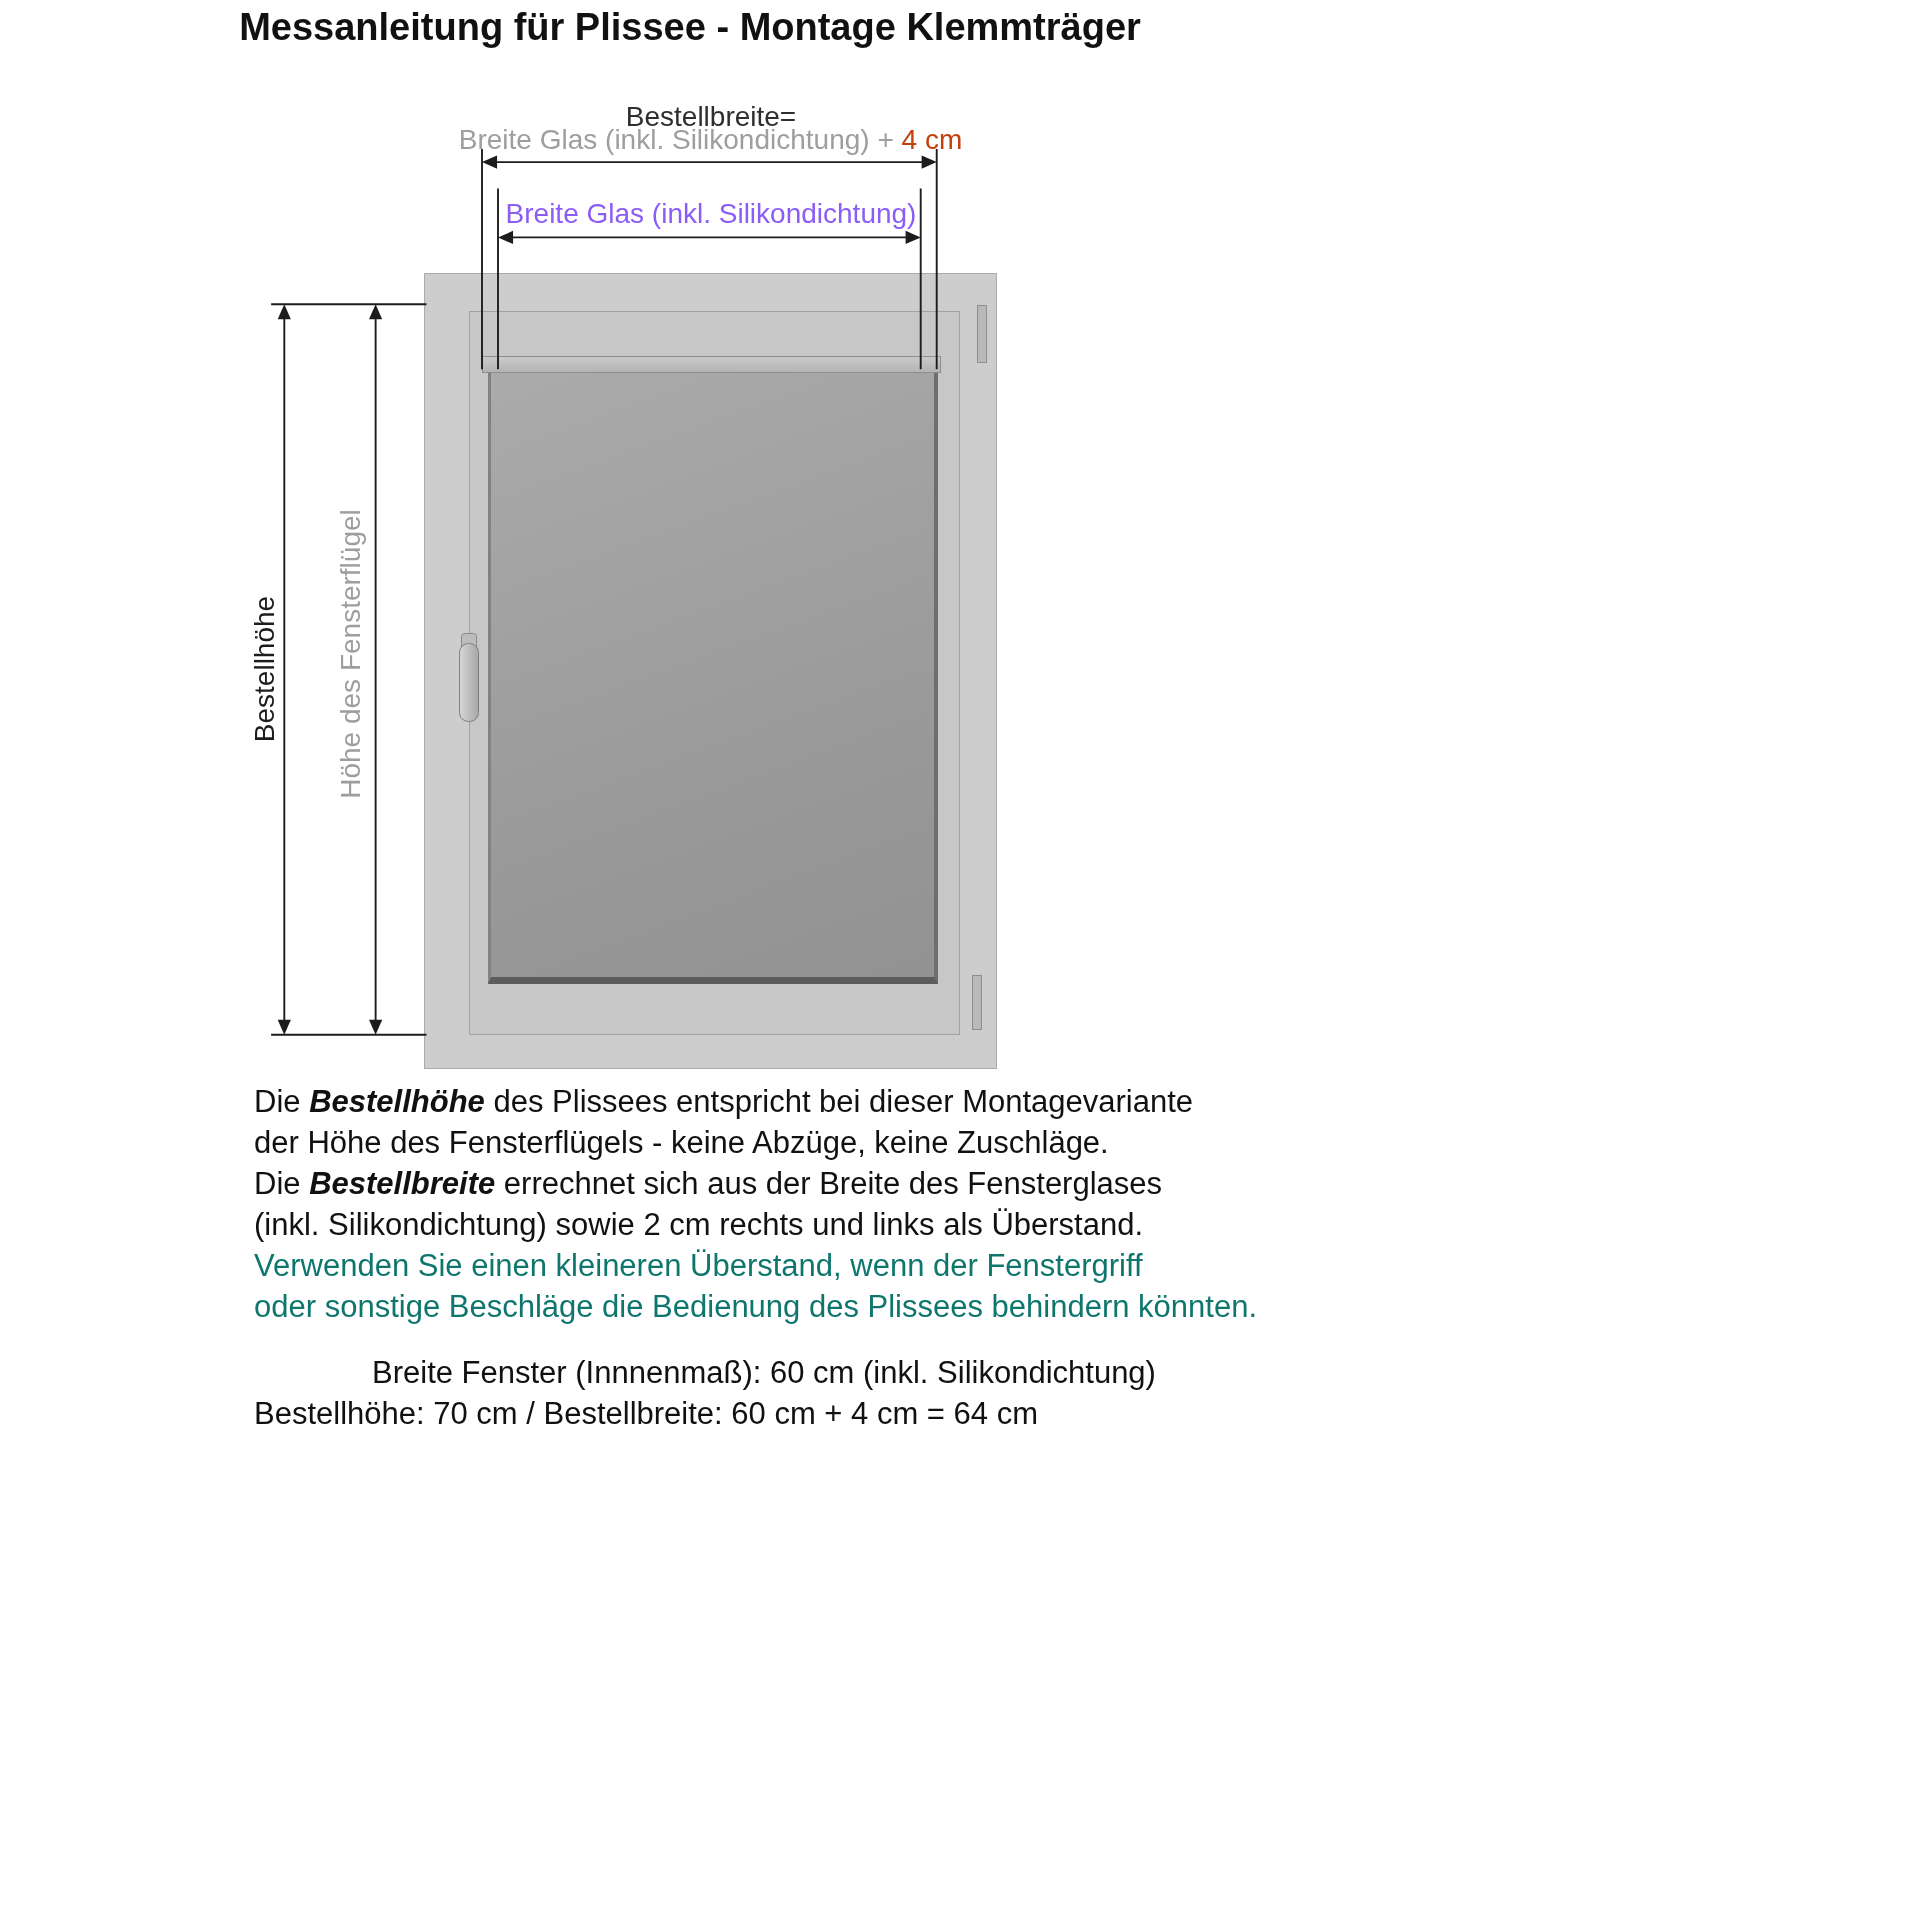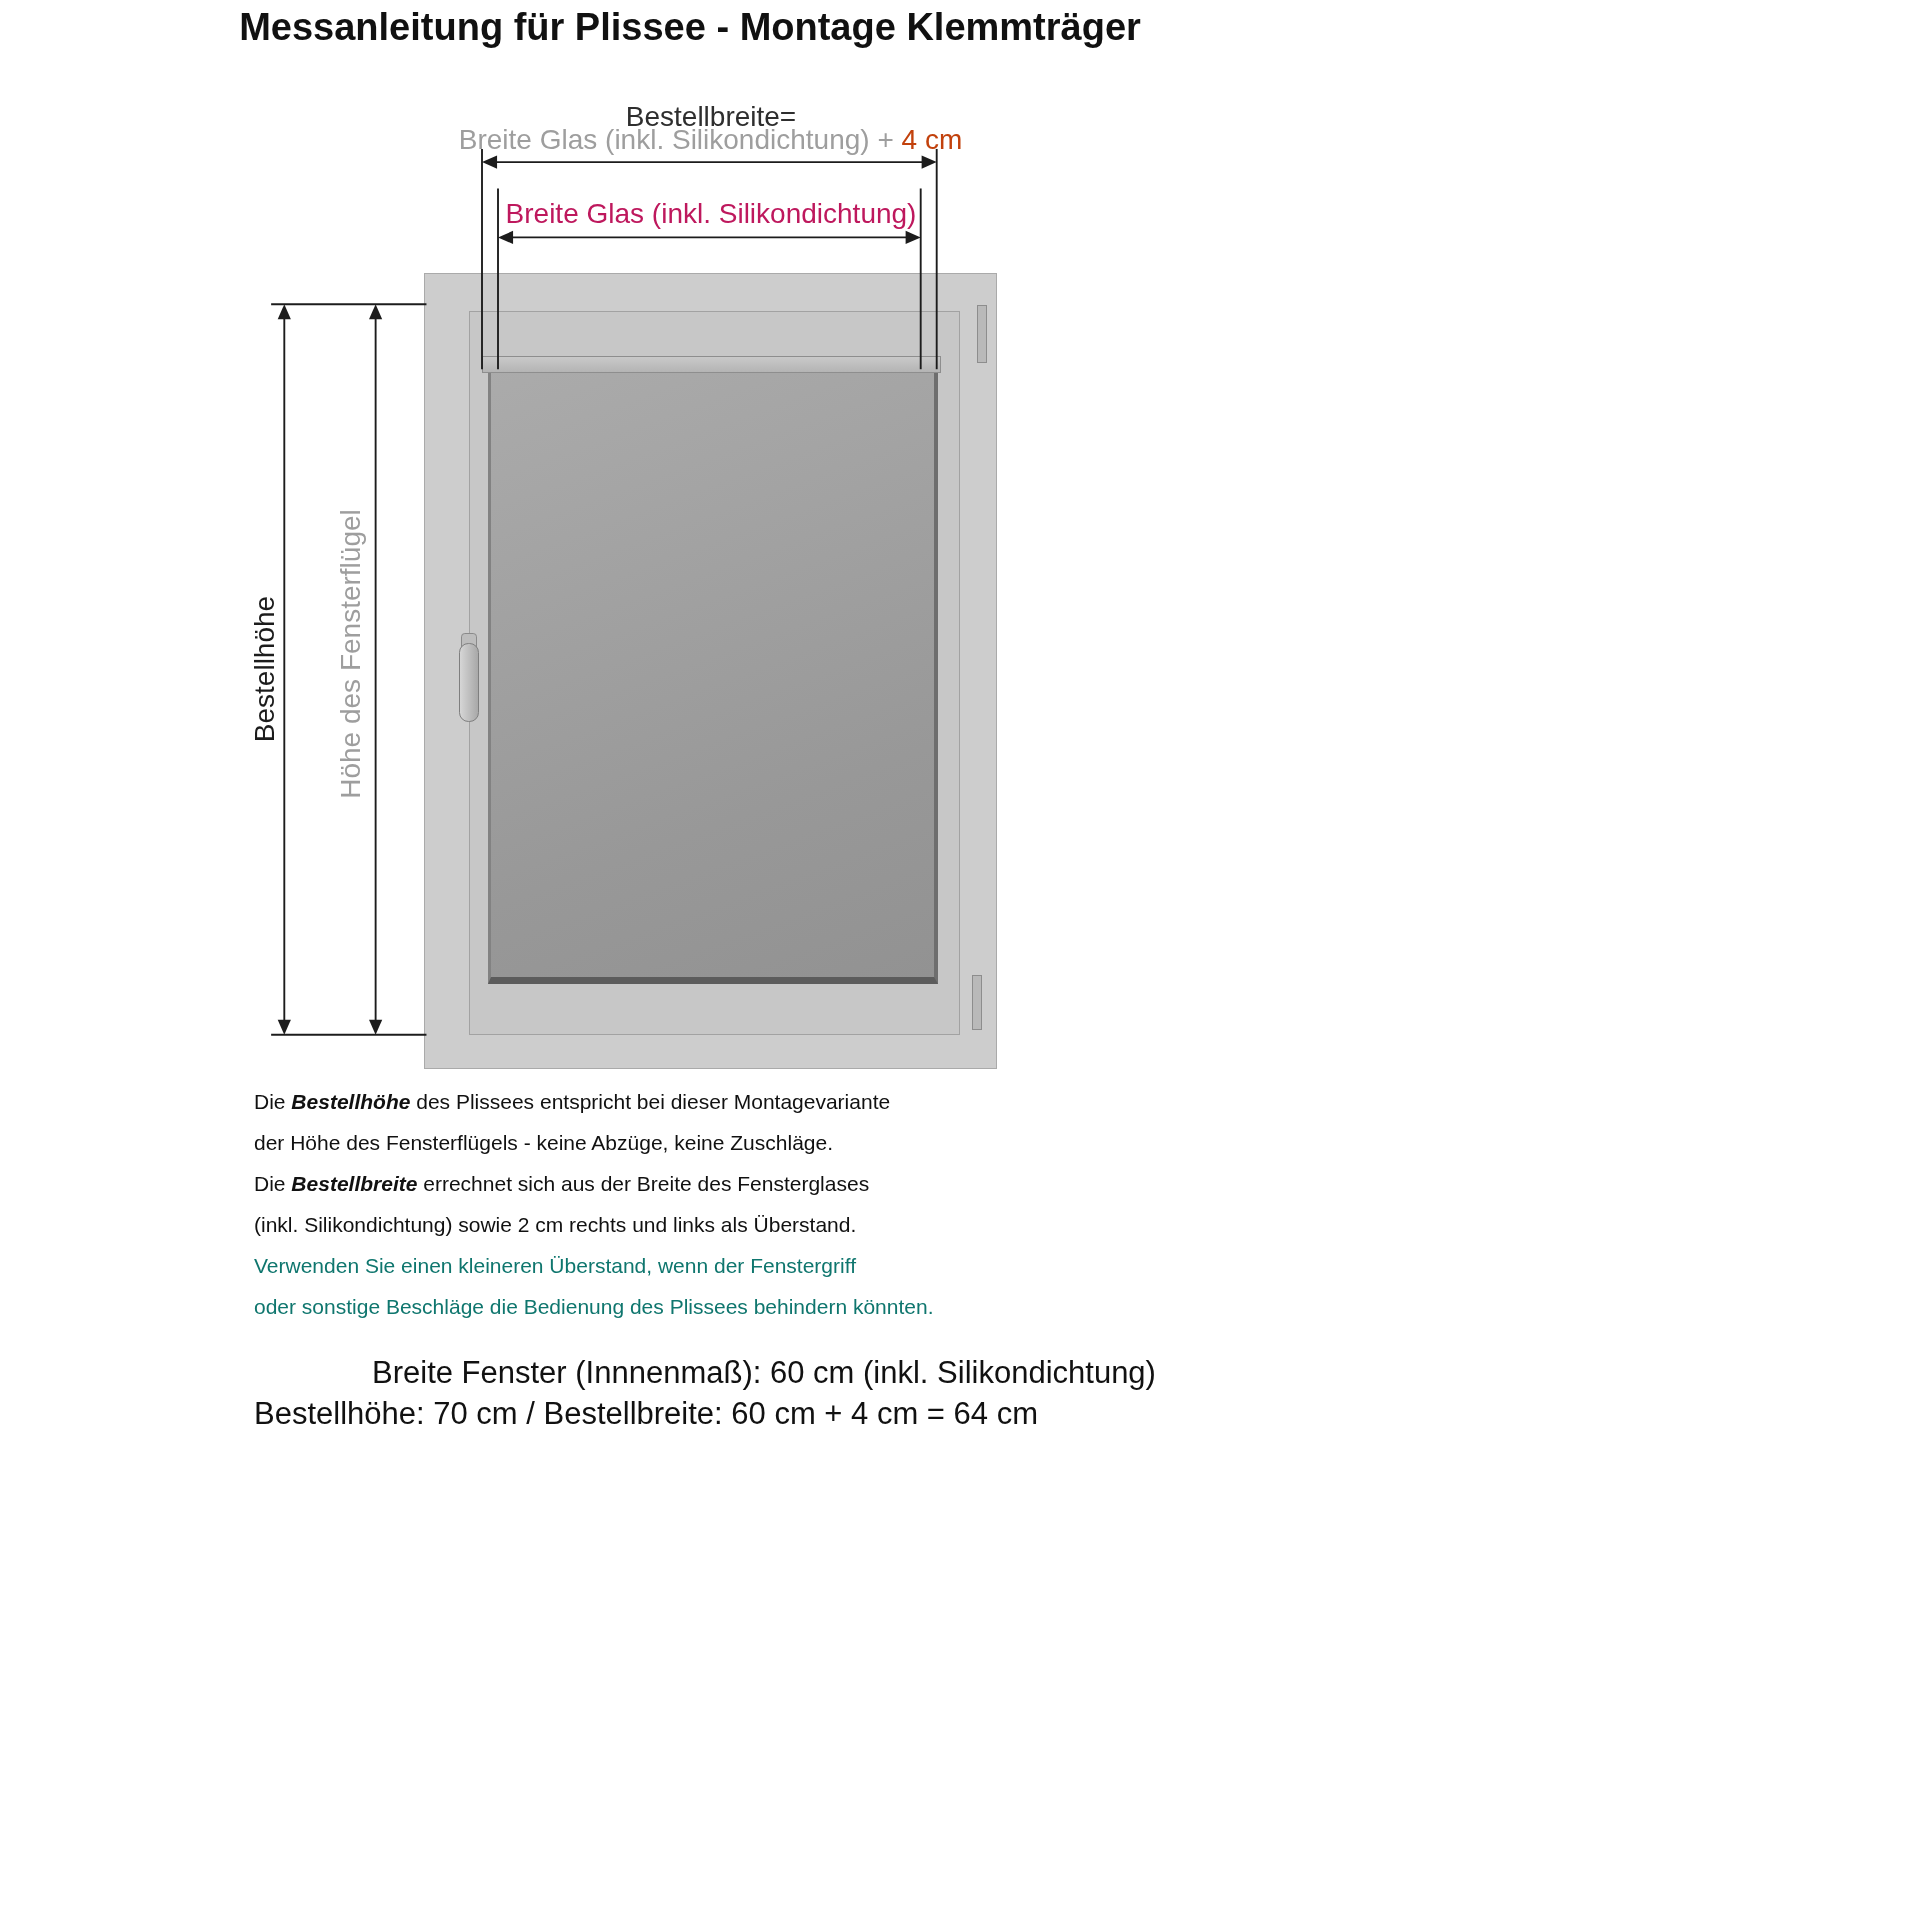--- a/index.html
+++ b/index.html
@@ -6,21 +6,21 @@
   .sheet{position:relative;width:1716px;height:1928px;background:#ffffff;
          font-family:"Liberation Sans",sans-serif;color:#1a1a1a;overflow:hidden;}
 
   .title{position:absolute;top:5.6px;left:0;width:1380px;margin:0;text-align:center;
          font-size:38px;font-weight:700;color:#111;}
 
   .dim-label{position:absolute;text-align:center;font-size:28px;white-space:nowrap;}
   .lbl-order-width{top:81px;left:405px;width:612px;color:#2e2e2e;margin-top:20px;}
   .lbl-formula{top:124px;left:348px;width:725px;color:#9e9e9e;}
   .lbl-formula .red{color:#c2410c;}
-  .lbl-glass-width{top:198px;left:405px;width:612px;color:#be185d;}
+  .lbl-glass-width{top:198px;left:405px;width:612px;color:#8b5cf6;}
 
   .vlabel{position:absolute;white-space:nowrap;font-size:28px;
           transform:translate(-50%,-50%) rotate(-90deg);z-index:6;}
   .vlabel.black{color:#1c1c1c;}
   .vlabel.gray{color:#9e9e9e;}
 
   .dims{position:absolute;left:0;top:0;z-index:5;pointer-events:none;}
   .dims line{stroke:#1c1c1c;stroke-width:2;}
   .dims polygon{fill:#1c1c1c;}
 
@@ -37,21 +37,21 @@
         border:0.9px solid #8e8e8e;box-sizing:border-box;z-index:2;}
   .handle-base{position:absolute;left:36px;top:359px;width:16px;height:40px;
                background:#bdbdbd;border:0.9px solid #8a8a8a;border-radius:3.8px;box-sizing:border-box;z-index:3;}
   .handle-grip{position:absolute;left:34px;top:369px;width:20px;height:79px;
                background:linear-gradient(90deg,#d6d6d6,#a8a8a8);
                border:0.9px solid #7f7f7f;border-radius:9.4px;box-sizing:border-box;z-index:3;}
   .hinge{position:absolute;background:#b9b9b9;border:0.9px solid #8d8d8d;box-sizing:border-box;}
   .hinge-top{left:552px;top:31px;width:10.4px;height:58px;}
   .hinge-bottom{left:547px;top:701px;width:10.4px;height:55px;}
 
-  .desc{position:absolute;left:254px;top:1081px;font-size:21px;line-height:41px;color:#111;}
+  .desc{position:absolute;left:254px;top:1081px;font-size:31px;line-height:41px;color:#111;}
   .desc .em{font-weight:700;font-style:italic;}
   .warn{color:#0f766e;}
   .example{position:absolute;left:254px;top:1352px;font-size:31px;line-height:41px;color:#111;}
   .indent{padding-left:118px;}
 </style>
 </head>
 <body>
 
 <div class="sheet">
 

